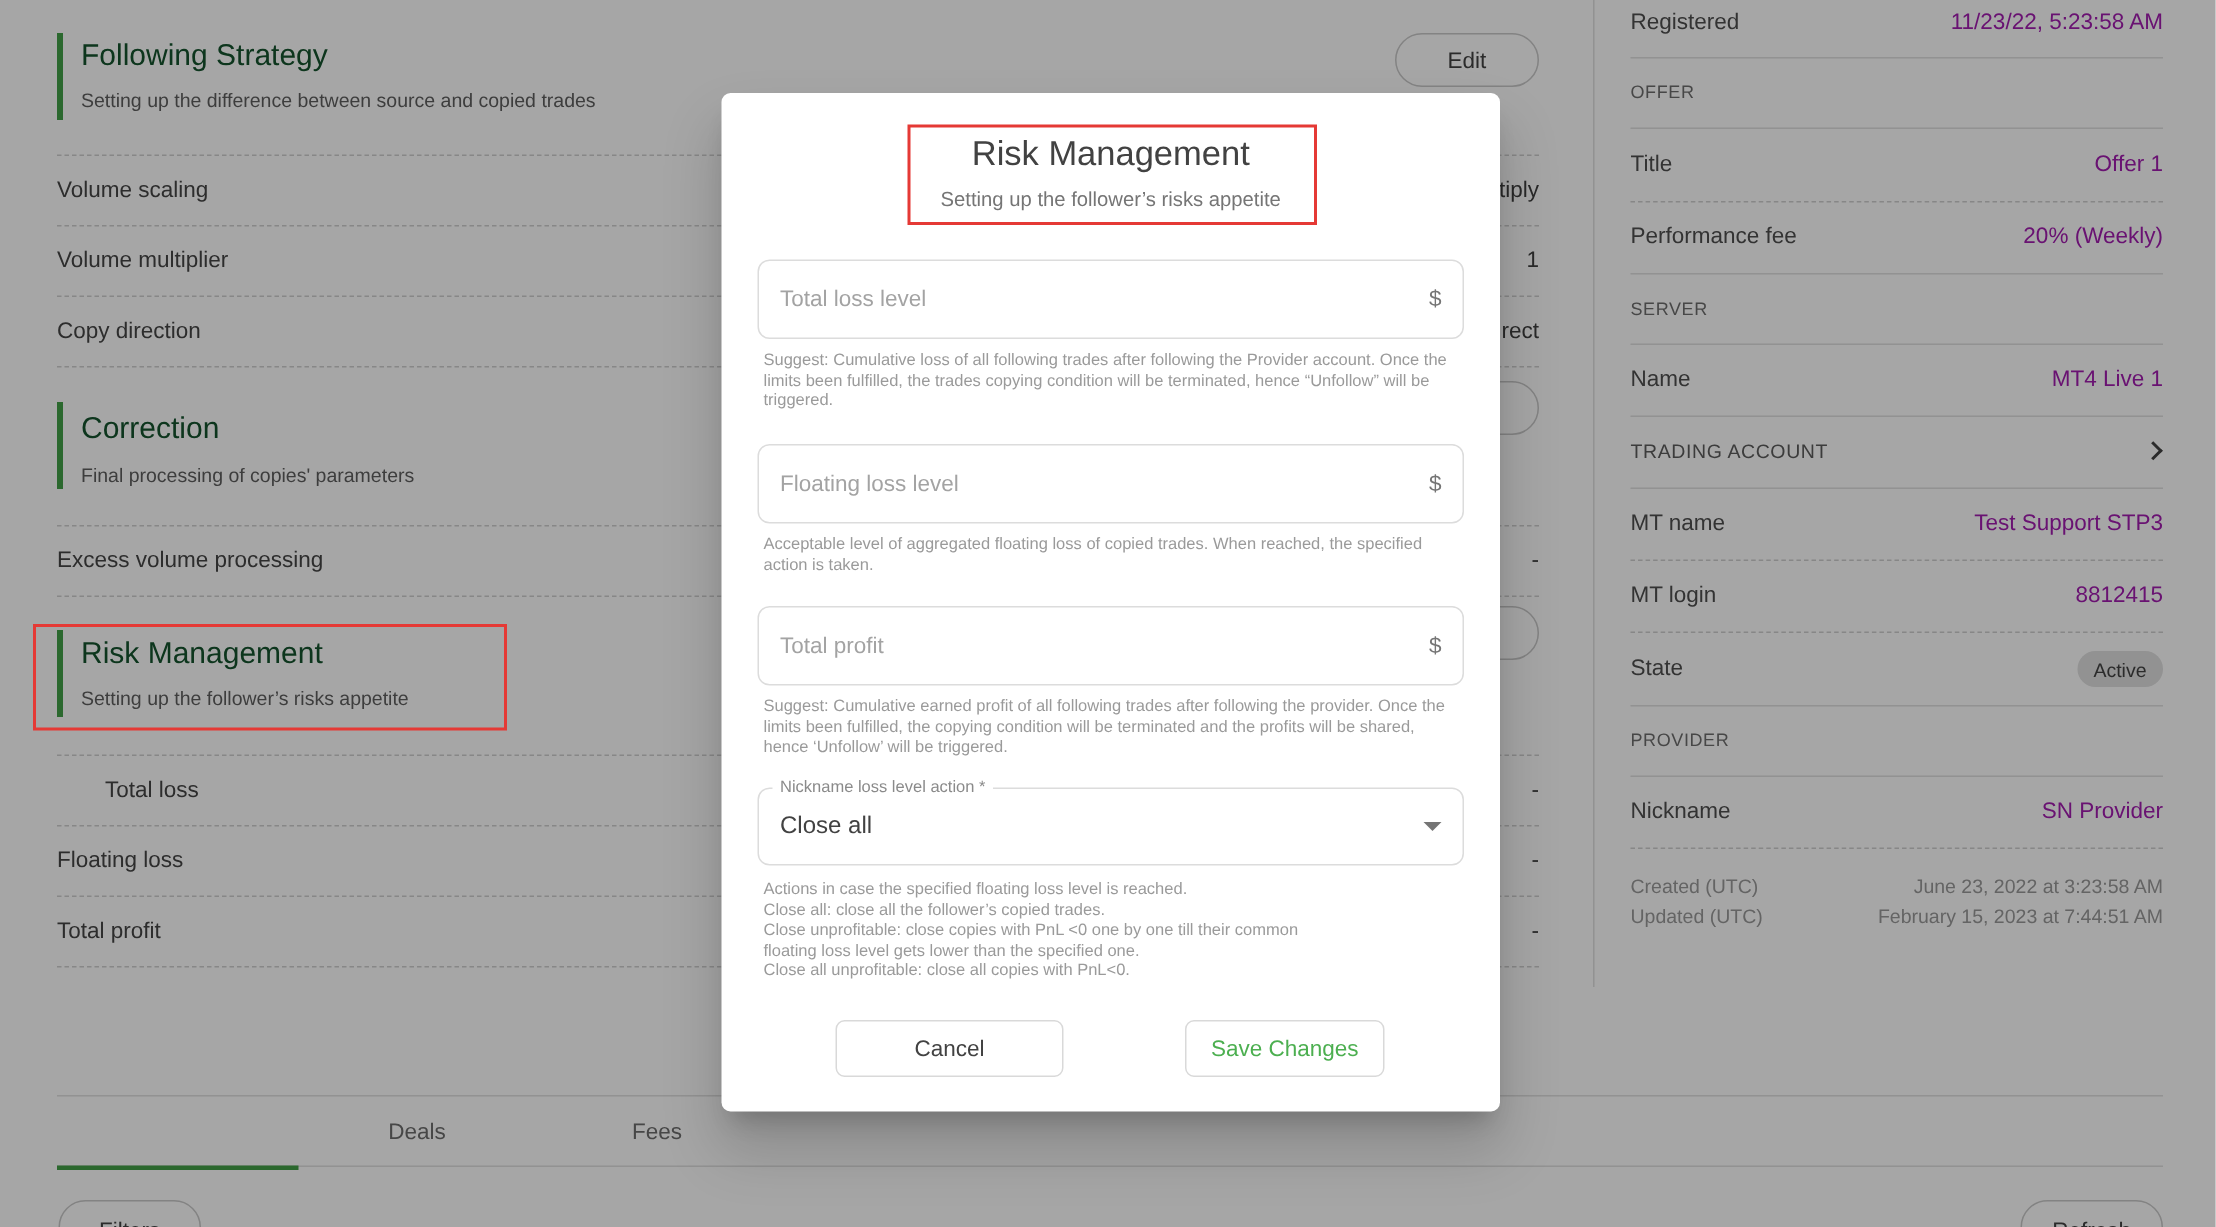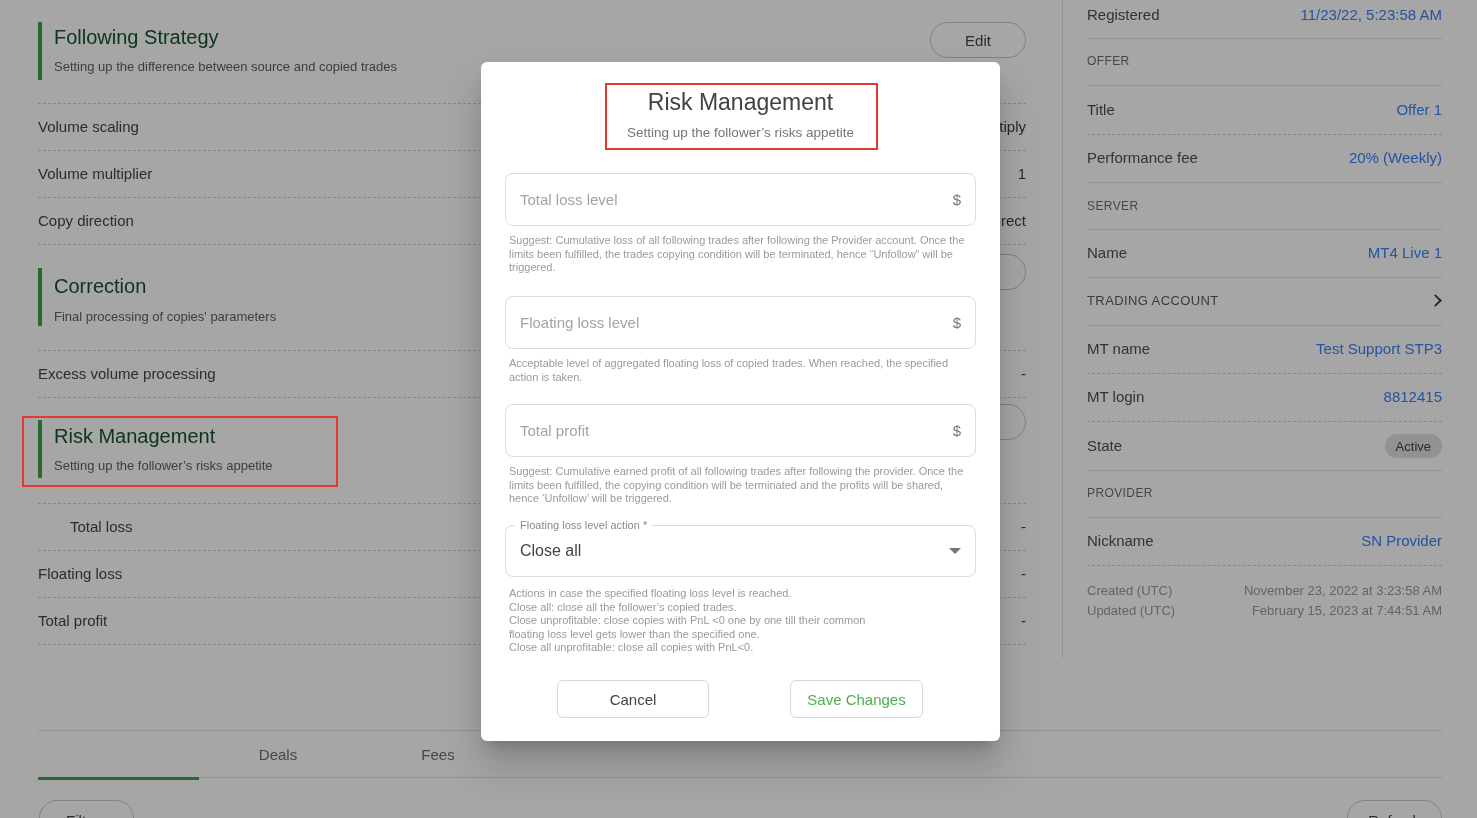--- a/index.html
+++ b/index.html
@@ -30,21 +30,21 @@
 
   
   .tab { position:absolute; width:160px; height:46px; top:731px; display:flex;
          align-items:center; justify-content:center; font-size:15px; color:#6e6e6e; cursor:pointer; }
   .tab.active { color:#555; }
   .tab-underline { position:absolute; background:#43a047; height:3px; }
 
   
   .sidebar { position:absolute; left:1087px; top:0; width:355px; height:658px; }
   .sb-kv-label { position:absolute; left:0; font-size:15px; line-height:20px; color:#4f4f4f; }
-  .sb-kv-value { position:absolute; right:0; font-size:15px; line-height:20px; color:#3b82f6; text-align:right; }
+  .sb-kv-value { position:absolute; right:0; font-size:15px; line-height:20px; color:#a21caf; text-align:right; }
   .sb-header { position:absolute; left:0; font-size:12px; line-height:16px; color:#6e6e6e; letter-spacing:.4px; }
   .sb-meta-label { position:absolute; left:0; font-size:13px; line-height:16px; color:#9a9a9a; }
   .sb-meta-value { position:absolute; right:0; font-size:13px; line-height:16px; color:#9a9a9a; text-align:right; }
   .badge { position:absolute; right:0; height:24px; padding:0 11px; border-radius:12px;
            background:#e0e0e0; color:#424242; font-size:13px; display:flex; align-items:center; }
   .chevron-right { position:absolute; right:2px; width:9px; height:9px;
            border-top:2px solid #424242; border-right:2px solid #424242; transform:rotate(45deg); }
   .v-divider { position:absolute; left:1062px; top:0; width:1px; height:658px; background:#e0e0e0; }
 
   
@@ -179,21 +179,21 @@
     <div class="solid" style="left:0; width:355px; top:470px;"></div>
 
     <div class="sb-header" style="top:485px;">PROVIDER</div>
     <div class="solid" style="left:0; width:355px; top:517px;"></div>
 
     <div class="sb-kv-label" style="top:531px;">Nickname</div>
     <div class="sb-kv-value" style="top:531px;">SN Provider</div>
     <div class="dash" style="left:0; width:355px; top:565px;"></div>
 
     <div class="sb-meta-label" style="top:583px;">Created (UTC)</div>
-    <div class="sb-meta-value" style="top:583px;">November 23, 2022 at 3:23:58 AM</div>
+    <div class="sb-meta-value" style="top:583px;">June 23, 2022 at 3:23:58 AM</div>
     <div class="sb-meta-label" style="top:603px;">Updated (UTC)</div>
     <div class="sb-meta-value" style="top:603px;">February 15, 2023 at 7:44:51 AM</div>
   </div>
 </div>
 
 <div class="overlay"></div>
 
 <div class="modal">
   <div class="modal-title">Risk Management</div>
   <div class="modal-sub">Setting up the follower’s risks appetite</div>
@@ -210,21 +210,21 @@
   </div>
   <div class="helper" style="top:295px;">Acceptable level of aggregated floating loss of copied trades. When reached, the specified action is taken.</div>
 
   <div class="field" style="top:342px;">
     <input type="text" placeholder="Total profit" style="">
     <span class="suffix">$</span>
   </div>
   <div class="helper" style="top:403px;">Suggest: Cumulative earned profit of all following trades after following the provider. Once the limits been fulfilled, the copying condition will be terminated and the profits will be shared, hence ‘Unfollow’ will be triggered.</div>
 
   <div class="select-field" style="top:463px;">
-    <span class="select-label">Floating loss level action *</span>
+    <span class="select-label">Nickname loss level action *</span>
     <span class="select-value">Close all</span>
     <span class="select-arrow"></span>
   </div>
   <div class="helper" style="top:525px;">Actions in case the specified floating loss level is reached.
 Close all: close all the follower’s copied trades.
 Close unprofitable: close copies with PnL &lt;0 one by one till their common
 floating loss level gets lower than the specified one.
 Close all unprofitable: close all copies with PnL&lt;0.</div>
 
   <div class="modal-btn cancel" style="left:76px; top:618px; width:152px;">Cancel</div>

